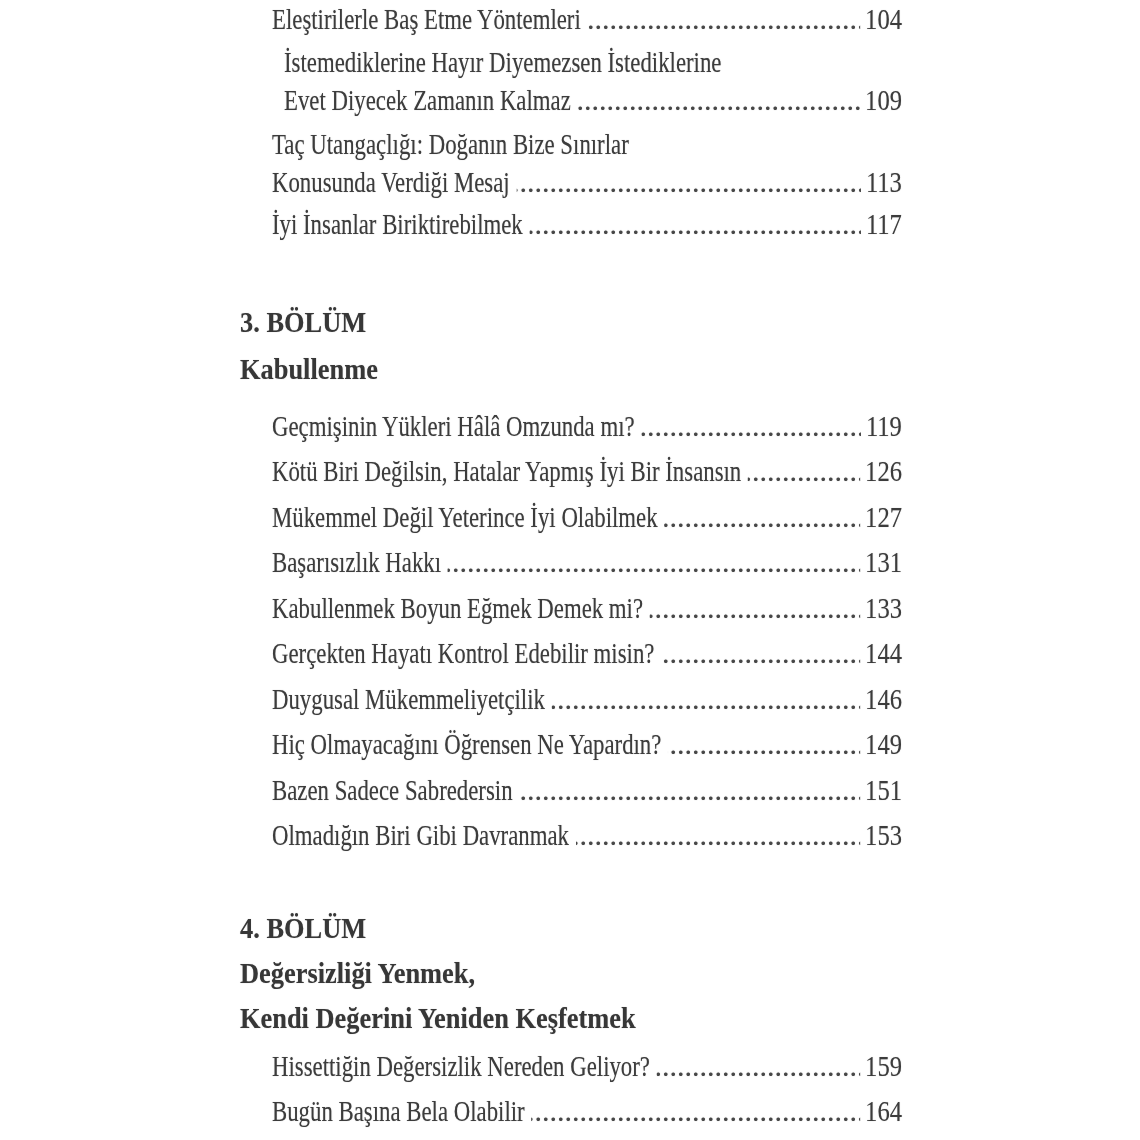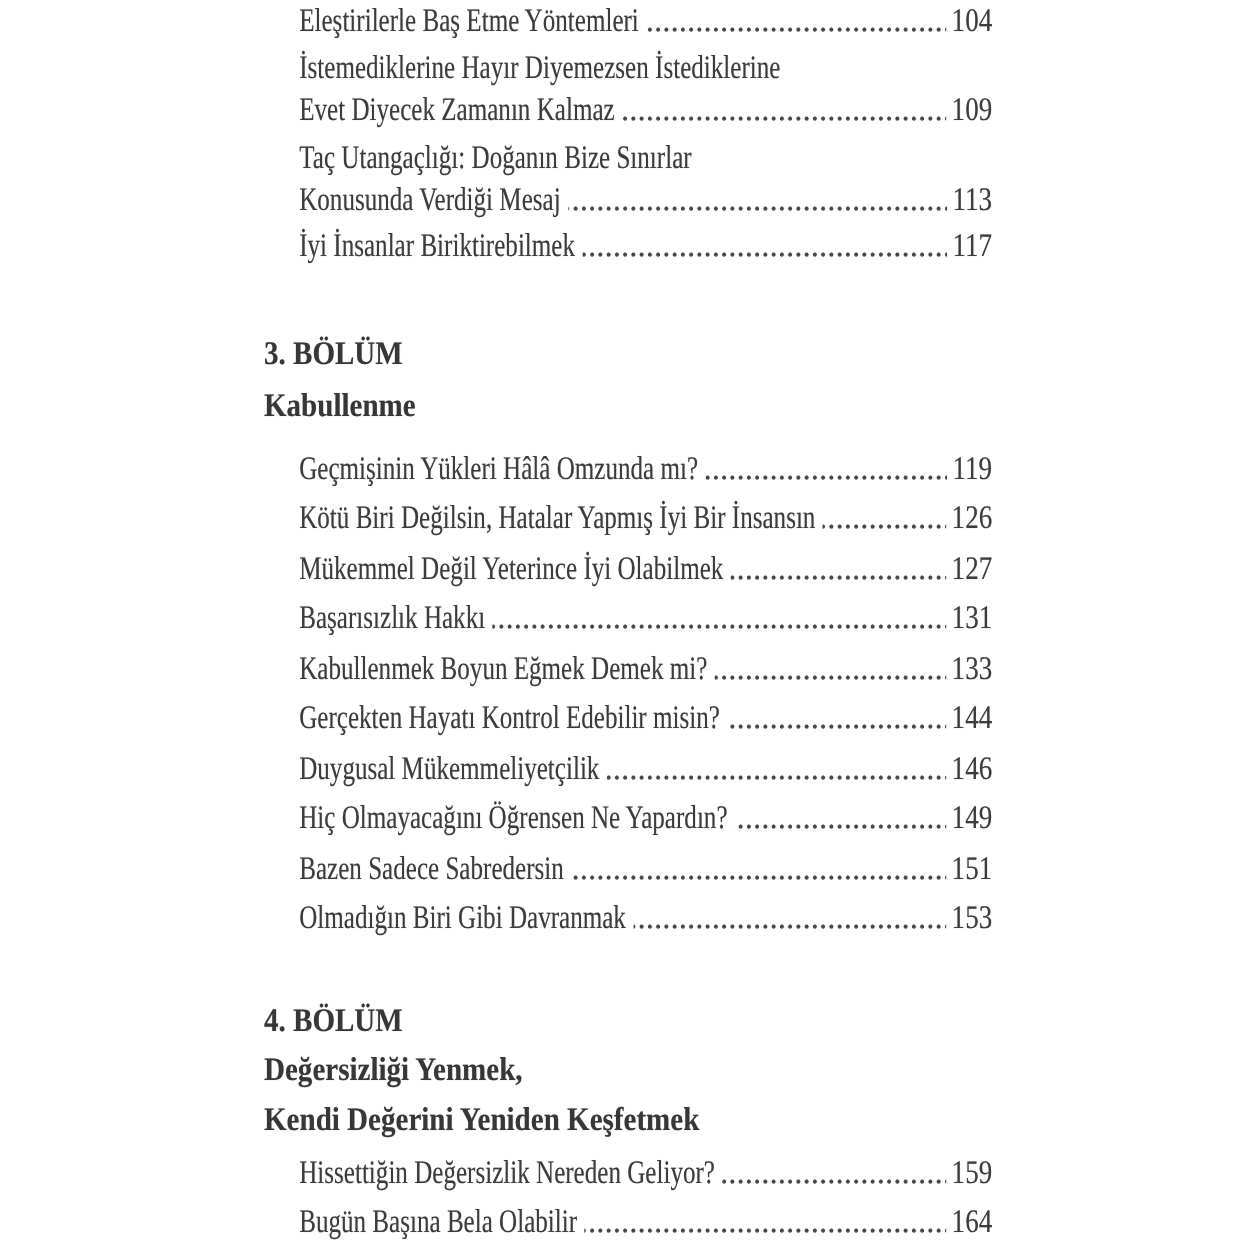--- a/index.html
+++ b/index.html
@@ -33,21 +33,21 @@
   }
   .section:nth-of-type(2) .heading-line { margin-bottom: 9px; }
   .section:nth-of-type(3) .heading-line { margin-bottom: 7px; }
 
   .entries { margin-left: 32px; }
   .section:nth-of-type(2) .entries { padding-top: 10px; }
   .section:nth-of-type(3) .entries { padding-top: 3px; }
 
   .entry { margin-bottom: 7.5px; }
   .section:nth-of-type(1) .entry:nth-child(1) { margin-bottom: 5px; }
-  .section:nth-of-type(1) .entry:nth-child(2) { margin-bottom: 6px; }
+  .section:nth-of-type(1) .entry:nth-child(2) { margin-bottom: 6px; margin-left: 12px; }
   .section:nth-of-type(1) .entry:nth-child(3) { margin-bottom: 4px; }
 
   .entry-line {
     position: relative;
     height: 38px;
     line-height: 38px;
     font-size: 30px;
   }
   .dots {
     position: absolute;

